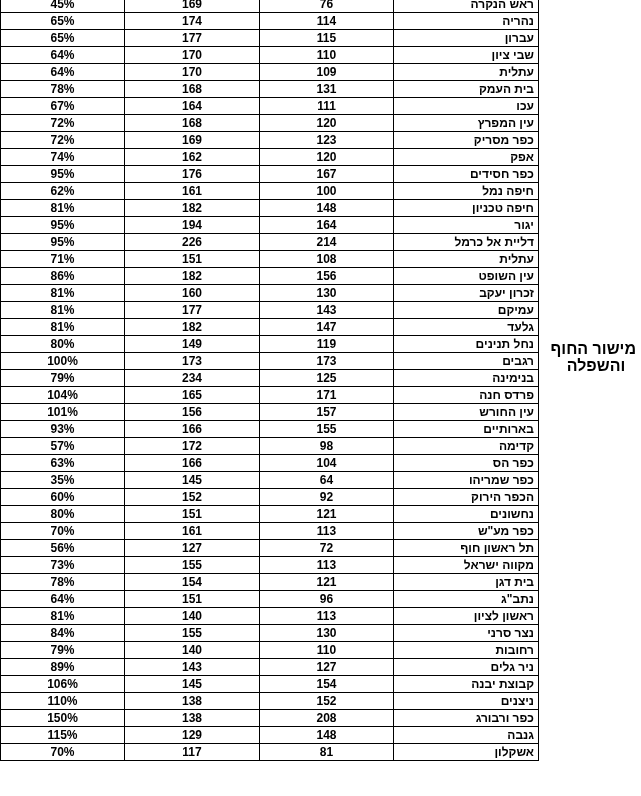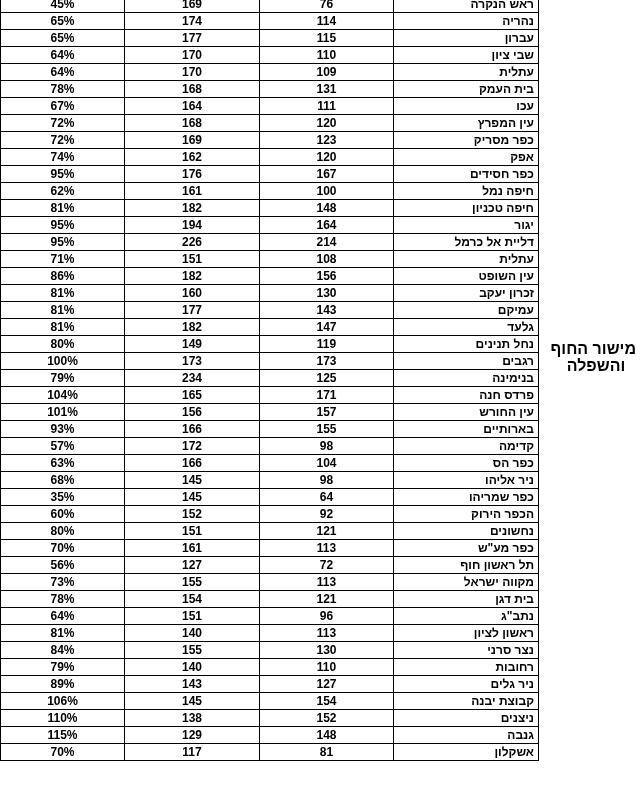--- a/index.html
+++ b/index.html
@@ -224,26 +224,20 @@
           <td class="c-c">98</td>
           <td class="c-name">קדימה</td>
         </tr>
         <tr>
           <td class="c-pct">63%</td>
           <td class="c-b">166</td>
           <td class="c-c">104</td>
           <td class="c-name">כפר הס</td>
         </tr>
         <tr>
-          <td class="c-pct">68%</td>
-          <td class="c-b">145</td>
-          <td class="c-c">98</td>
-          <td class="c-name">ניר אליהו</td>
-        </tr>
-        <tr>
           <td class="c-pct">35%</td>
           <td class="c-b">145</td>
           <td class="c-c">64</td>
           <td class="c-name">כפר שמריהו</td>
         </tr>
         <tr>
           <td class="c-pct">60%</td>
           <td class="c-b">152</td>
           <td class="c-c">92</td>
           <td class="c-name">הכפר הירוק</td>
@@ -314,20 +308,26 @@
           <td class="c-c">154</td>
           <td class="c-name">קבוצת יבנה</td>
         </tr>
         <tr>
           <td class="c-pct">110%</td>
           <td class="c-b">138</td>
           <td class="c-c">152</td>
           <td class="c-name">ניצנים</td>
         </tr>
         <tr>
+          <td class="c-pct">150%</td>
+          <td class="c-b">138</td>
+          <td class="c-c">208</td>
+          <td class="c-name">כפר ורבורג</td>
+        </tr>
+        <tr>
           <td class="c-pct">115%</td>
           <td class="c-b">129</td>
           <td class="c-c">148</td>
           <td class="c-name">גנבה</td>
         </tr>
         <tr>
           <td class="c-pct">70%</td>
           <td class="c-b">117</td>
           <td class="c-c">81</td>
           <td class="c-name">אשקלון</td>

